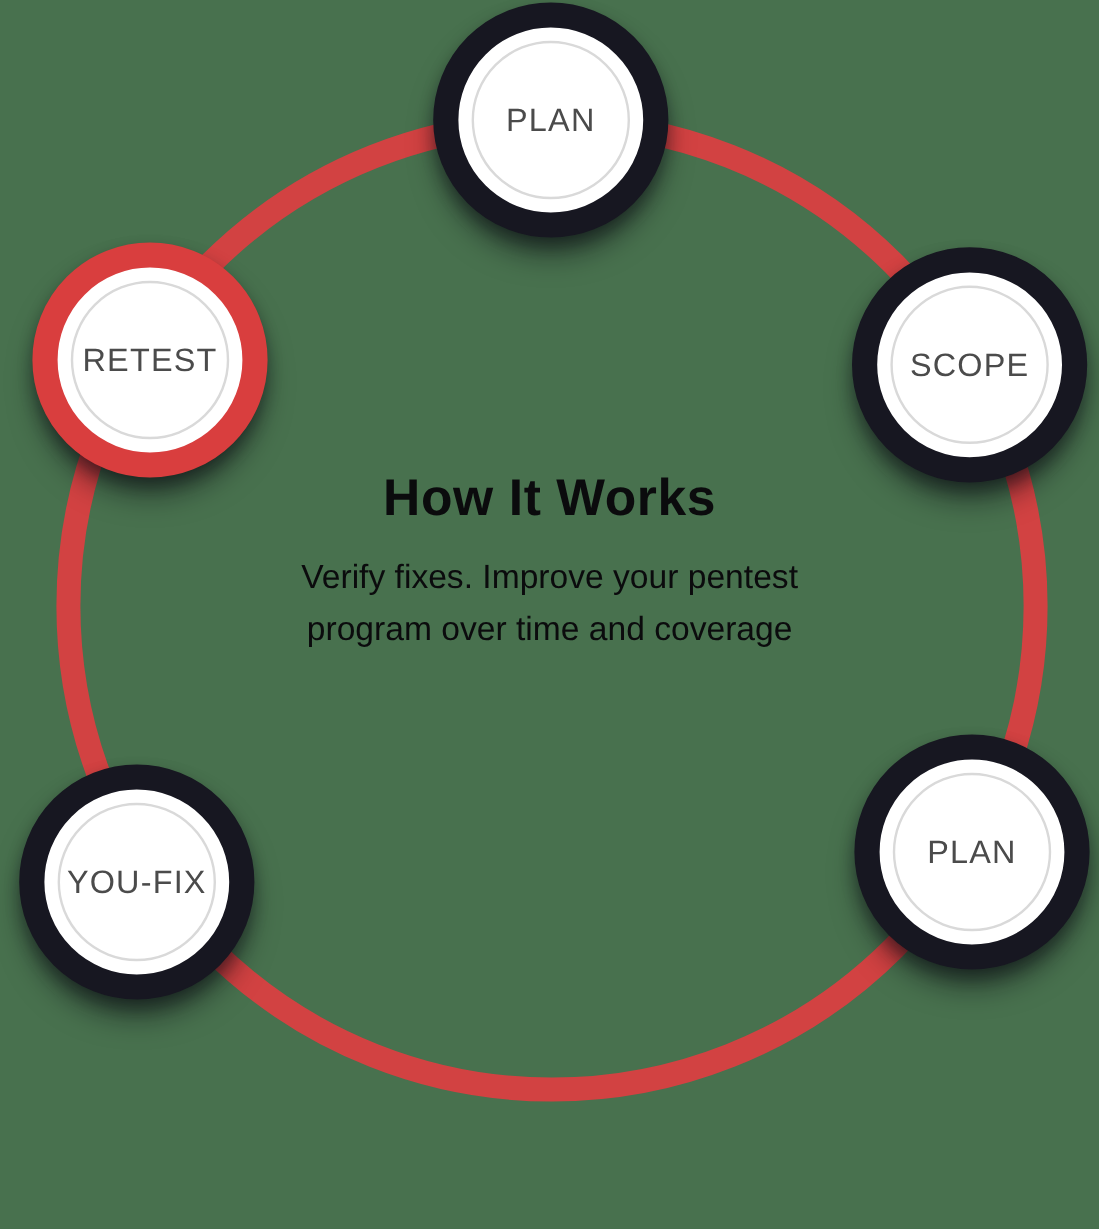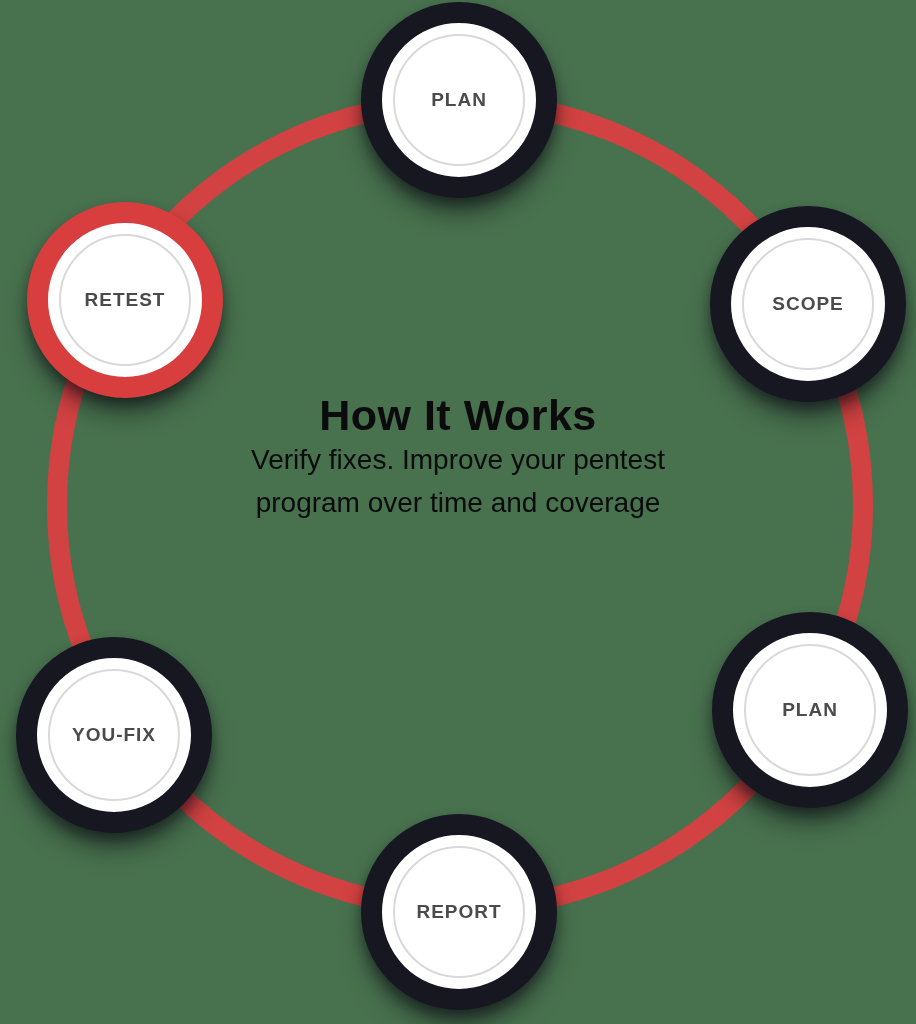--- a/index.html
+++ b/index.html
@@ -49,22 +49,22 @@
   }
   .node::before {
     content: "";
     position: absolute;
     inset: 11px;
     border: 2px solid var(--inner_circle, #D9D9D9);
     border-radius: 50%;
   }
   .node-label {
     position: relative;
-    font-size: 19px;
-    font-weight: bold;
+    font-size: 27px;
+    font-weight: normal;
     letter-spacing: 1px;
     color: var(--node_text, #4B4B4B);
     white-space: nowrap;
   }
   .node-plan    { left: 361px; top: 2px; }
   .node-scope   { left: 710px; top: 206px; text-align: right; }
   .node-test    { left: 712px; top: 612px; }
   .node-report  { left: 361px; top: 814px; }
   .node-youfix  { left: 16px;  top: 637px; }
   .node-retest  { left: 27px;  top: 202px; }
@@ -78,20 +78,21 @@
     text-align: center;
     color: var(--text, #0B0B0D);
   }
   .center-title {
     font-size: 43px;
     line-height: 46px;
     font-weight: bold;
     letter-spacing: 0.5px;
   }
   .center-subtitle {
+    margin-top: 21px;
     font-size: 28px;
     line-height: 43px;
     font-weight: 500;
   }
 </style>
 </head>
 <body>
 
 <div class="stage">
 
@@ -102,23 +103,20 @@
   </div>
 
   <div class="node node-scope">
     <span class="node-label">SCOPE</span>
   </div>
 
   <div class="node node-test">
     <span class="node-label">PLAN</span>
   </div>
 
-  <div class="node node-report">
-    <span class="node-label">REPORT</span>
-  </div>
 
   <div class="node node-youfix">
     <span class="node-label">YOU-FIX</span>
   </div>
 
   <div class="node node-retest highlight">
     <span class="node-label">RETEST</span>
   </div>
 
   <div class="center-text">

